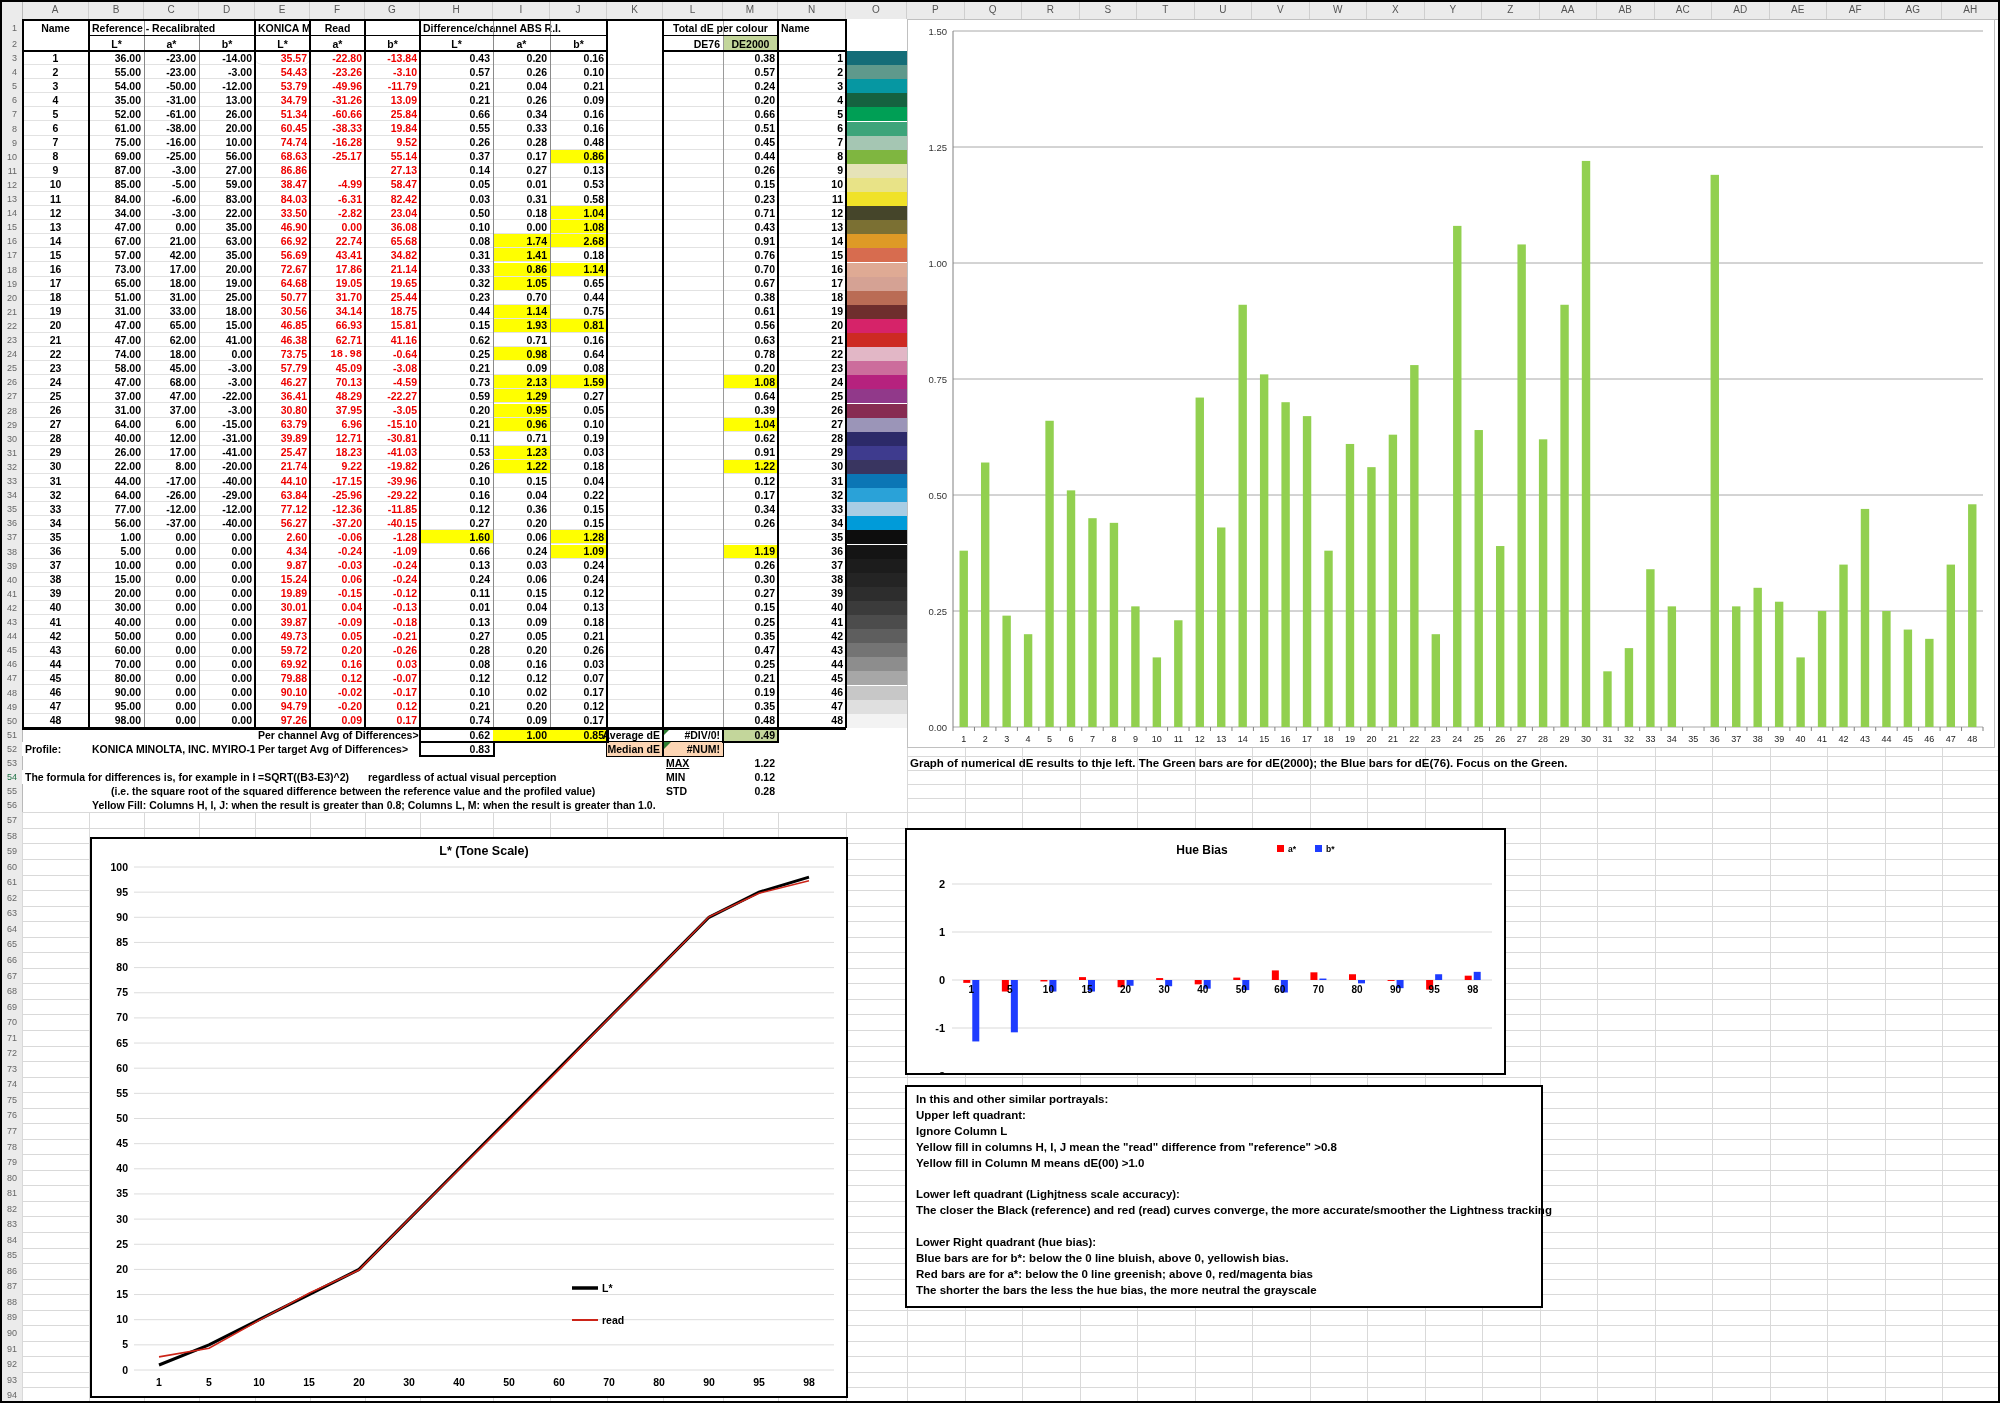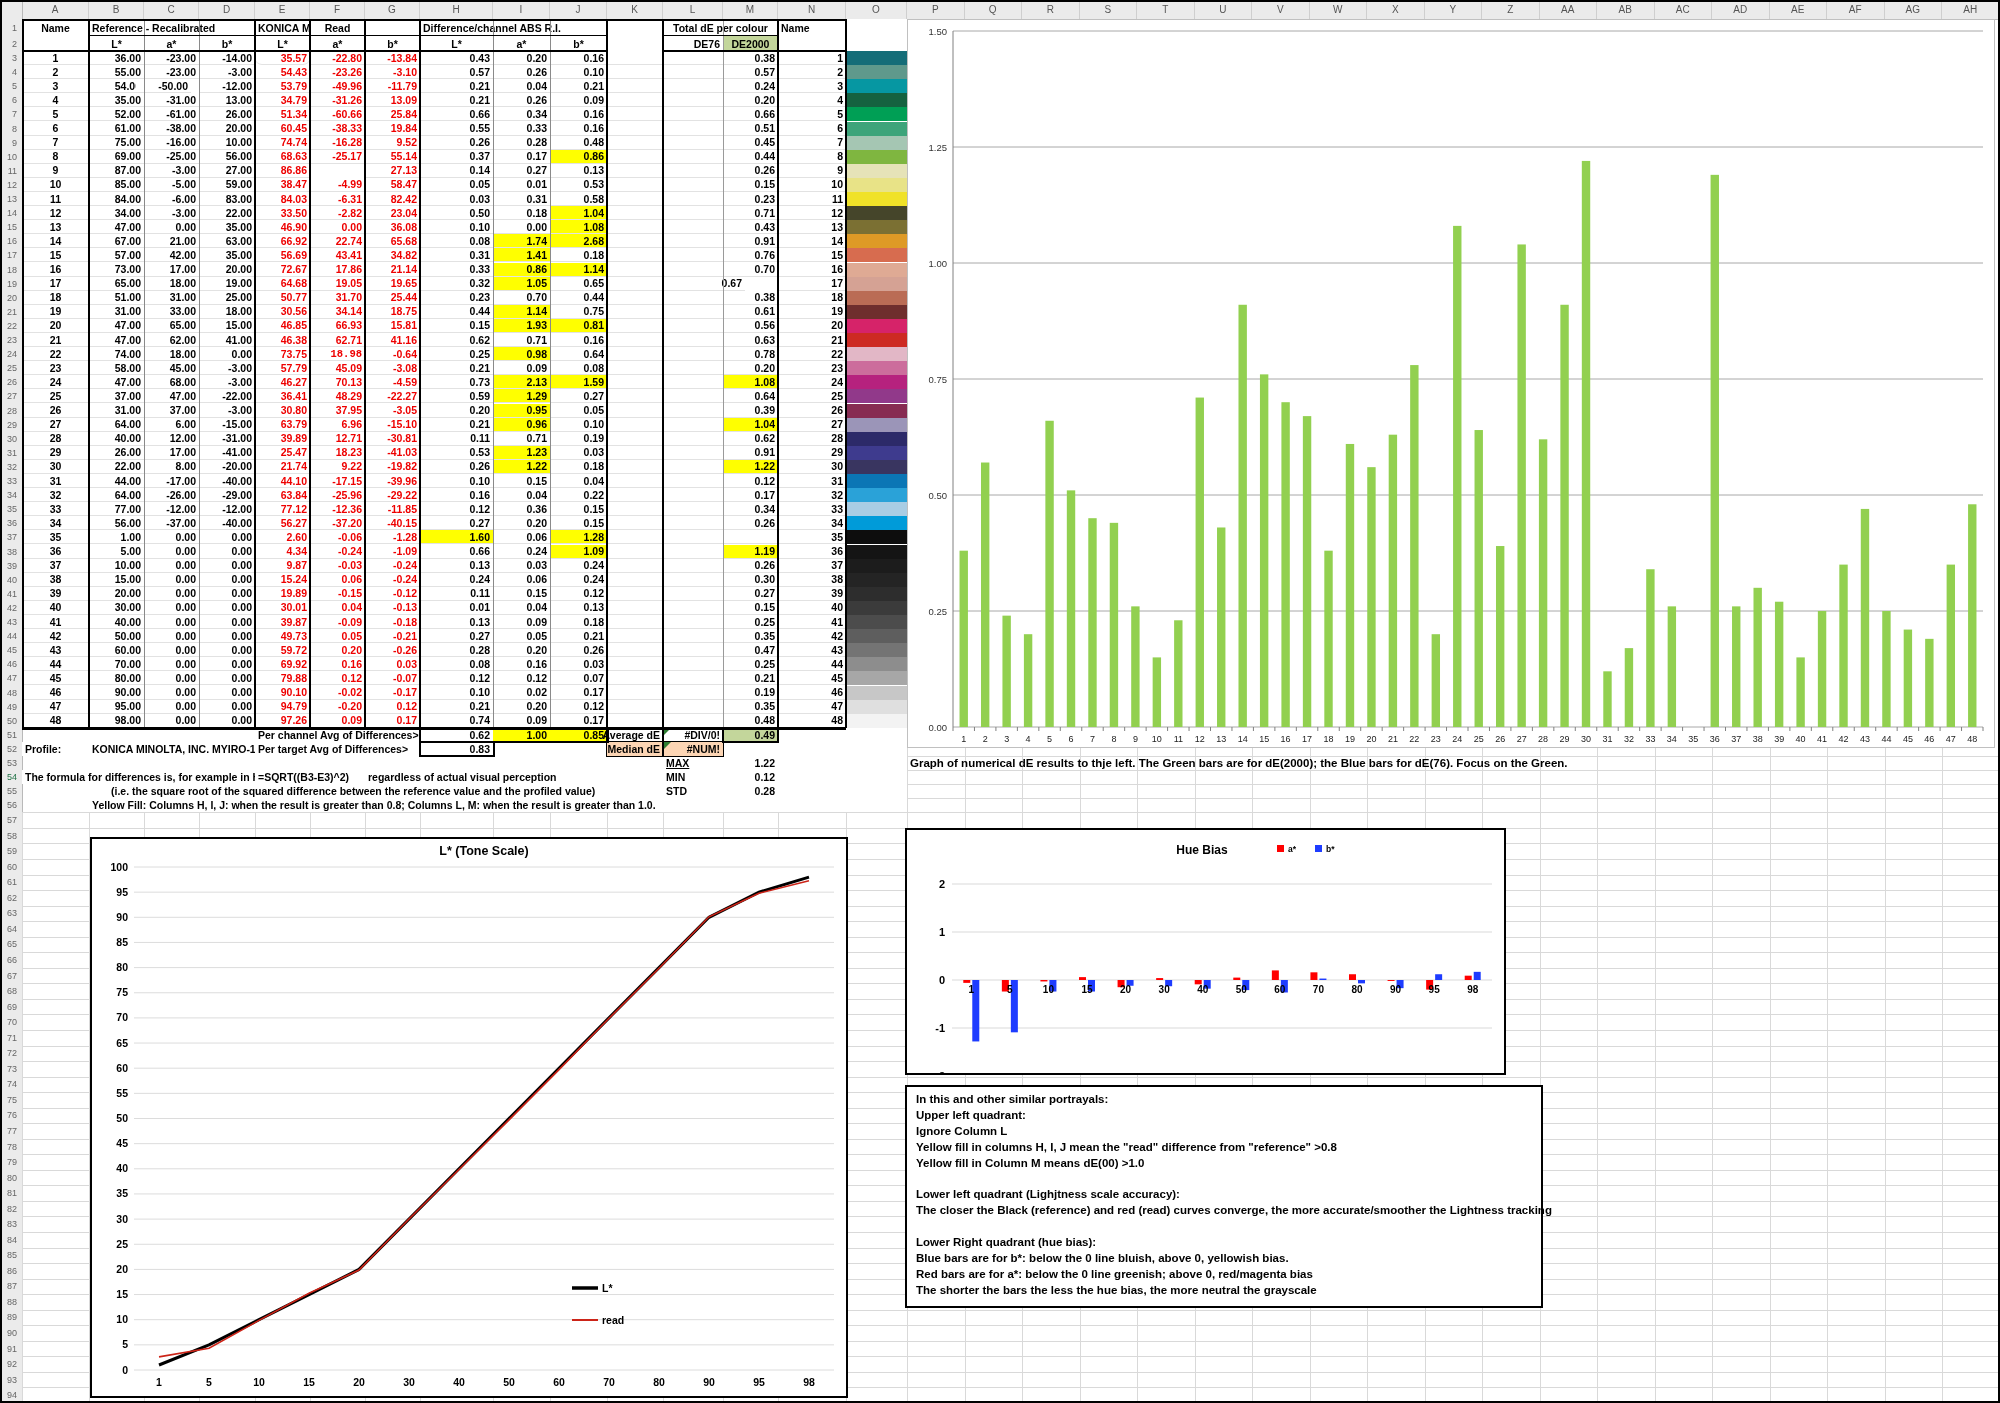--- a/index.html
+++ b/index.html
@@ -301,21 +301,21 @@
       <div class="cell r rowline" style="left: 420px; top: 65.1px; width: 73px; height: 14.1px;">0.57</div>
       <div class="cell r rowline" style="left: 493px; top: 65.1px; width: 57px; height: 14.1px;">0.26</div>
       <div class="cell r rowline" style="left: 550px; top: 65.1px; width: 57px; height: 14.1px;">0.10</div>
       <div class="cell greenfill nobg rowline" style="left: 607px; top: 65.1px; width: 56px; height: 14.1px;"></div>
       <div class="cell greenfill nobg rowline" style="left: 663px; top: 65.1px; width: 60px; height: 14.1px;"></div>
       <div class="cell r rowline" style="left: 723px; top: 65.1px; width: 55px; height: 14.1px;">0.57</div>
       <div class="cell r rowline" style="left: 778px; top: 65.1px; width: 68px; height: 14.1px;">2</div>
       <div class="cell " style="left: 846px; top: 65.1px; width: 61px; height: 14.1px; background: rgb(95, 153, 140);"></div>
       <div class="cell c rowline" style="left: 22px; top: 79.2px; width: 67px; height: 14.1px;">3</div>
       <div class="cell r rowline" style="left: 89px; top: 79.2px; width: 55px; height: 14.1px;">54.00</div>
-      <div class="cell r rowline" style="left: 136px; top: 79.2px; width: 55px; height: 14.1px;">-50.00</div>
+      <div class="cell r rowline" style="left: 144px; top: 79.2px; width: 55px; height: 14.1px;">-50.00</div>
       <div class="cell r rowline" style="left: 199px; top: 79.2px; width: 56px; height: 14.1px;">-12.00</div>
       <div class="cell r red rowline" style="left: 255px; top: 79.2px; width: 55px; height: 14.1px;">53.79</div>
       <div class="cell r red rowline" style="left: 310px; top: 79.2px; width: 55px; height: 14.1px;">-49.96</div>
       <div class="cell r red rowline" style="left: 365px; top: 79.2px; width: 55px; height: 14.1px;">-11.79</div>
       <div class="cell r rowline" style="left: 420px; top: 79.2px; width: 73px; height: 14.1px;">0.21</div>
       <div class="cell r rowline" style="left: 493px; top: 79.2px; width: 57px; height: 14.1px;">0.04</div>
       <div class="cell r rowline" style="left: 550px; top: 79.2px; width: 57px; height: 14.1px;">0.21</div>
       <div class="cell greenfill nobg rowline" style="left: 607px; top: 79.2px; width: 56px; height: 14.1px;"></div>
       <div class="cell greenfill nobg rowline" style="left: 663px; top: 79.2px; width: 60px; height: 14.1px;"></div>
       <div class="cell r rowline" style="left: 723px; top: 79.2px; width: 55px; height: 14.1px;">0.24</div>
@@ -521,21 +521,21 @@
       <div class="cell r rowline" style="left: 144px; top: 276.6px; width: 55px; height: 14.1px;">18.00</div>
       <div class="cell r rowline" style="left: 199px; top: 276.6px; width: 56px; height: 14.1px;">19.00</div>
       <div class="cell r red rowline" style="left: 255px; top: 276.6px; width: 55px; height: 14.1px;">64.68</div>
       <div class="cell r red rowline" style="left: 310px; top: 276.6px; width: 55px; height: 14.1px;">19.05</div>
       <div class="cell r red rowline" style="left: 365px; top: 276.6px; width: 55px; height: 14.1px;">19.65</div>
       <div class="cell r rowline" style="left: 420px; top: 276.6px; width: 73px; height: 14.1px;">0.32</div>
       <div class="cell r rowline yellow" style="left: 493px; top: 276.6px; width: 57px; height: 14.1px; padding-left: 46px;">1.05</div>
       <div class="cell r rowline" style="left: 550px; top: 276.6px; width: 57px; height: 14.1px;">0.65</div>
       <div class="cell greenfill nobg rowline" style="left: 607px; top: 276.6px; width: 56px; height: 14.1px;"></div>
       <div class="cell greenfill nobg rowline" style="left: 663px; top: 276.6px; width: 60px; height: 14.1px;"></div>
-      <div class="cell r rowline" style="left: 690px; top: 276.6px; width: 55px; height: 14.1px;">0.67</div>
+      <div class="cell r rowline" style="left: 723px; top: 276.6px; width: 55px; height: 14.1px;">0.67</div>
       <div class="cell r rowline" style="left: 778px; top: 276.6px; width: 68px; height: 14.1px;">17</div>
       <div class="cell " style="left: 846px; top: 276.6px; width: 61px; height: 14.1px; background: rgb(213, 162, 148);"></div>
       <div class="cell c rowline" style="left: 22px; top: 290.7px; width: 67px; height: 14.1px;">18</div>
       <div class="cell r rowline" style="left: 89px; top: 290.7px; width: 55px; height: 14.1px;">51.00</div>
       <div class="cell r rowline" style="left: 144px; top: 290.7px; width: 55px; height: 14.1px;">31.00</div>
       <div class="cell r rowline" style="left: 199px; top: 290.7px; width: 56px; height: 14.1px;">25.00</div>
       <div class="cell r red rowline" style="left: 255px; top: 290.7px; width: 55px; height: 14.1px;">50.77</div>
       <div class="cell r red rowline" style="left: 310px; top: 290.7px; width: 55px; height: 14.1px;">31.70</div>
       <div class="cell r red rowline" style="left: 365px; top: 290.7px; width: 55px; height: 14.1px;">25.44</div>
       <div class="cell r rowline" style="left: 420px; top: 290.7px; width: 73px; height: 14.1px;">0.23</div>

